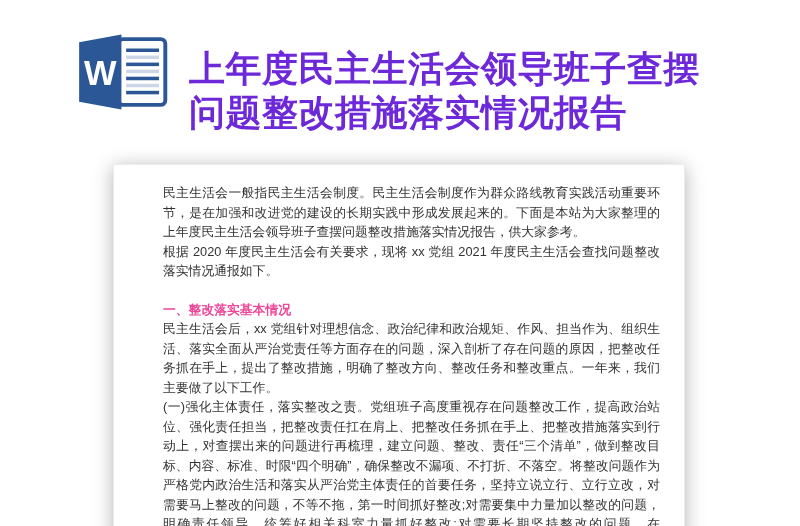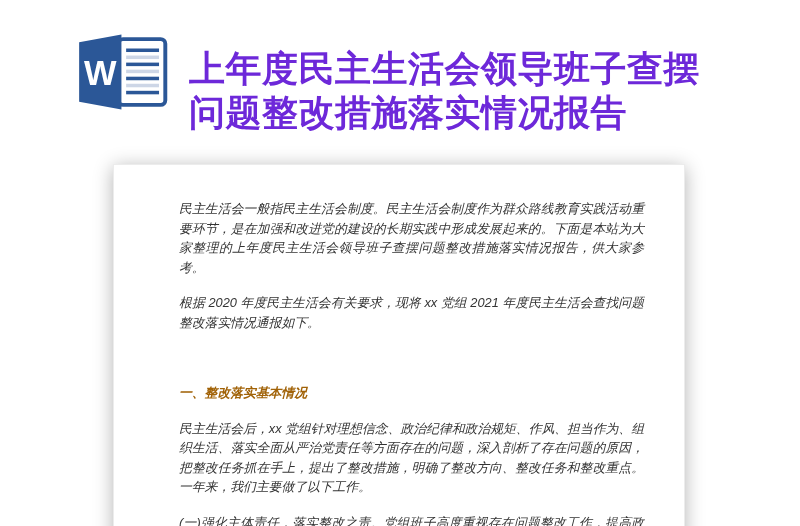--- a/index.html
+++ b/index.html
@@ -53,26 +53,25 @@
   }
   .doc-body {
     padding: 18px 24px 0 49px;
     font-size: 12.8px;
     line-height: 19.5px;
     color: #333333;
     text-align: justify;
     word-break: break-all;
   }
   .doc-body p {
-    margin: 16px;
-    font-style: italic;
+    margin: 0;
   }
   .doc-section-heading {
     font-weight: 700;
-    color: #a16207;
+    color: #ec4899;
   }
   .spacer {
     height: 19px;
   }
 </style>
 </head>
 <body>
 
 <div class="header">
 

